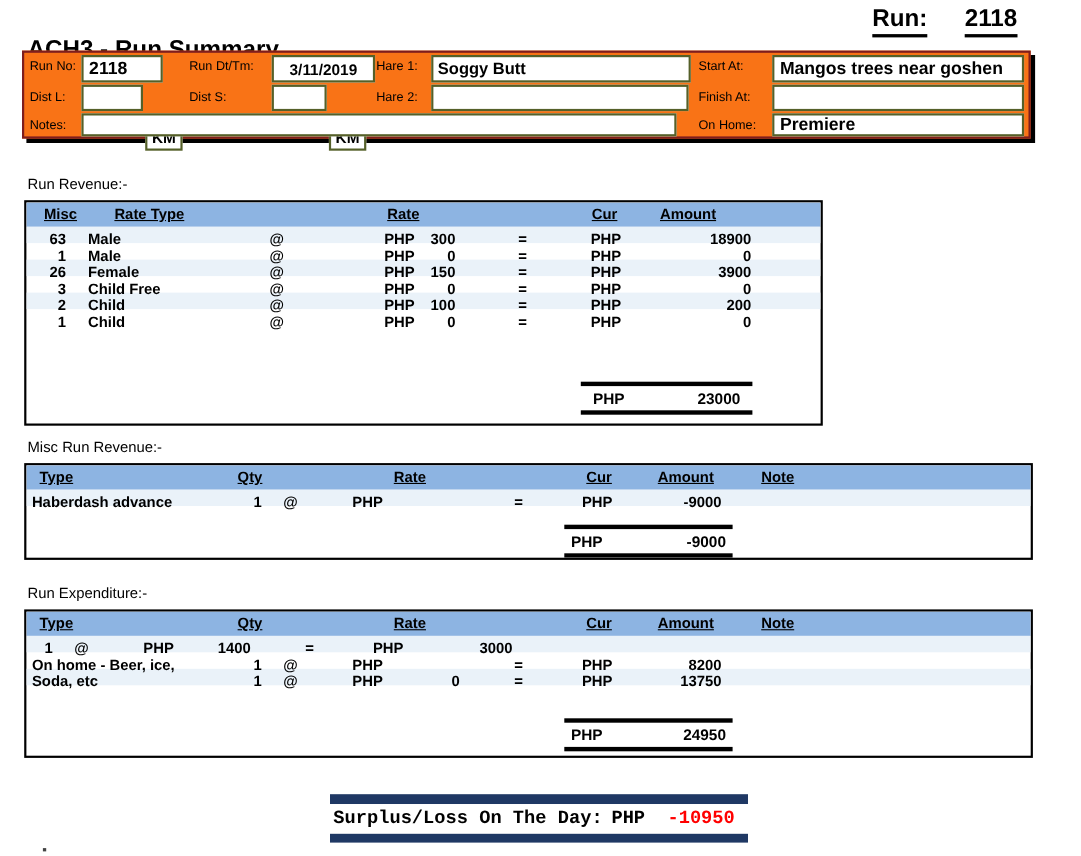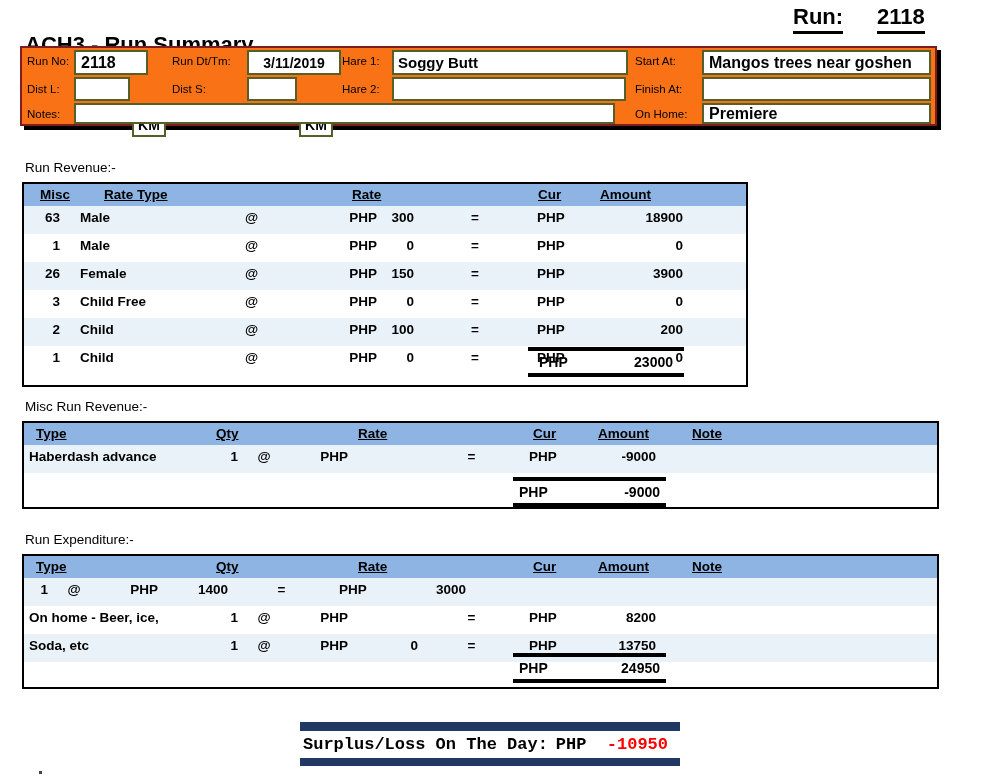--- a/index.html
+++ b/index.html
@@ -28,21 +28,21 @@
   .km { font-size:14px; font-weight:bold; text-align:center;margin-top:36px; }
 
   
   .section-label { font-size:13.5px; }
 
   
   .tbox { border:2px solid #000; background:#fff; overflow:hidden; }
   .thead { position:relative; height:22px; background:var(--header-blue,#8DB4E2); }
   .thead span { position:absolute; top:0; line-height:22px; font-size:13.5px; font-weight:bold;
                 text-decoration:underline; white-space:nowrap; }
-  .trow { display:flex; height:28px; line-height:23px; font-size:13.5px; font-weight:bold; white-space:nowrap; }
+  .trow { display:flex; height:15px; line-height:23px; font-size:13.5px; font-weight:bold; white-space:nowrap; }
   .tint { background:var(--row-tint,#EAF2F9); }
 
   
   .rc1{width:40px;text-align:right;padding-right:4px}
   .rc2{width:150px;padding-left:16px}
   .rc3{width:75px;text-align:center}
   .rc4{width:90px;text-align:right;padding-right:2px}
   .rc5{width:40px;text-align:right;padding-right:5px}
   .rc6{width:112px;text-align:center}
   .rc7{width:70px;padding-left:6px}

